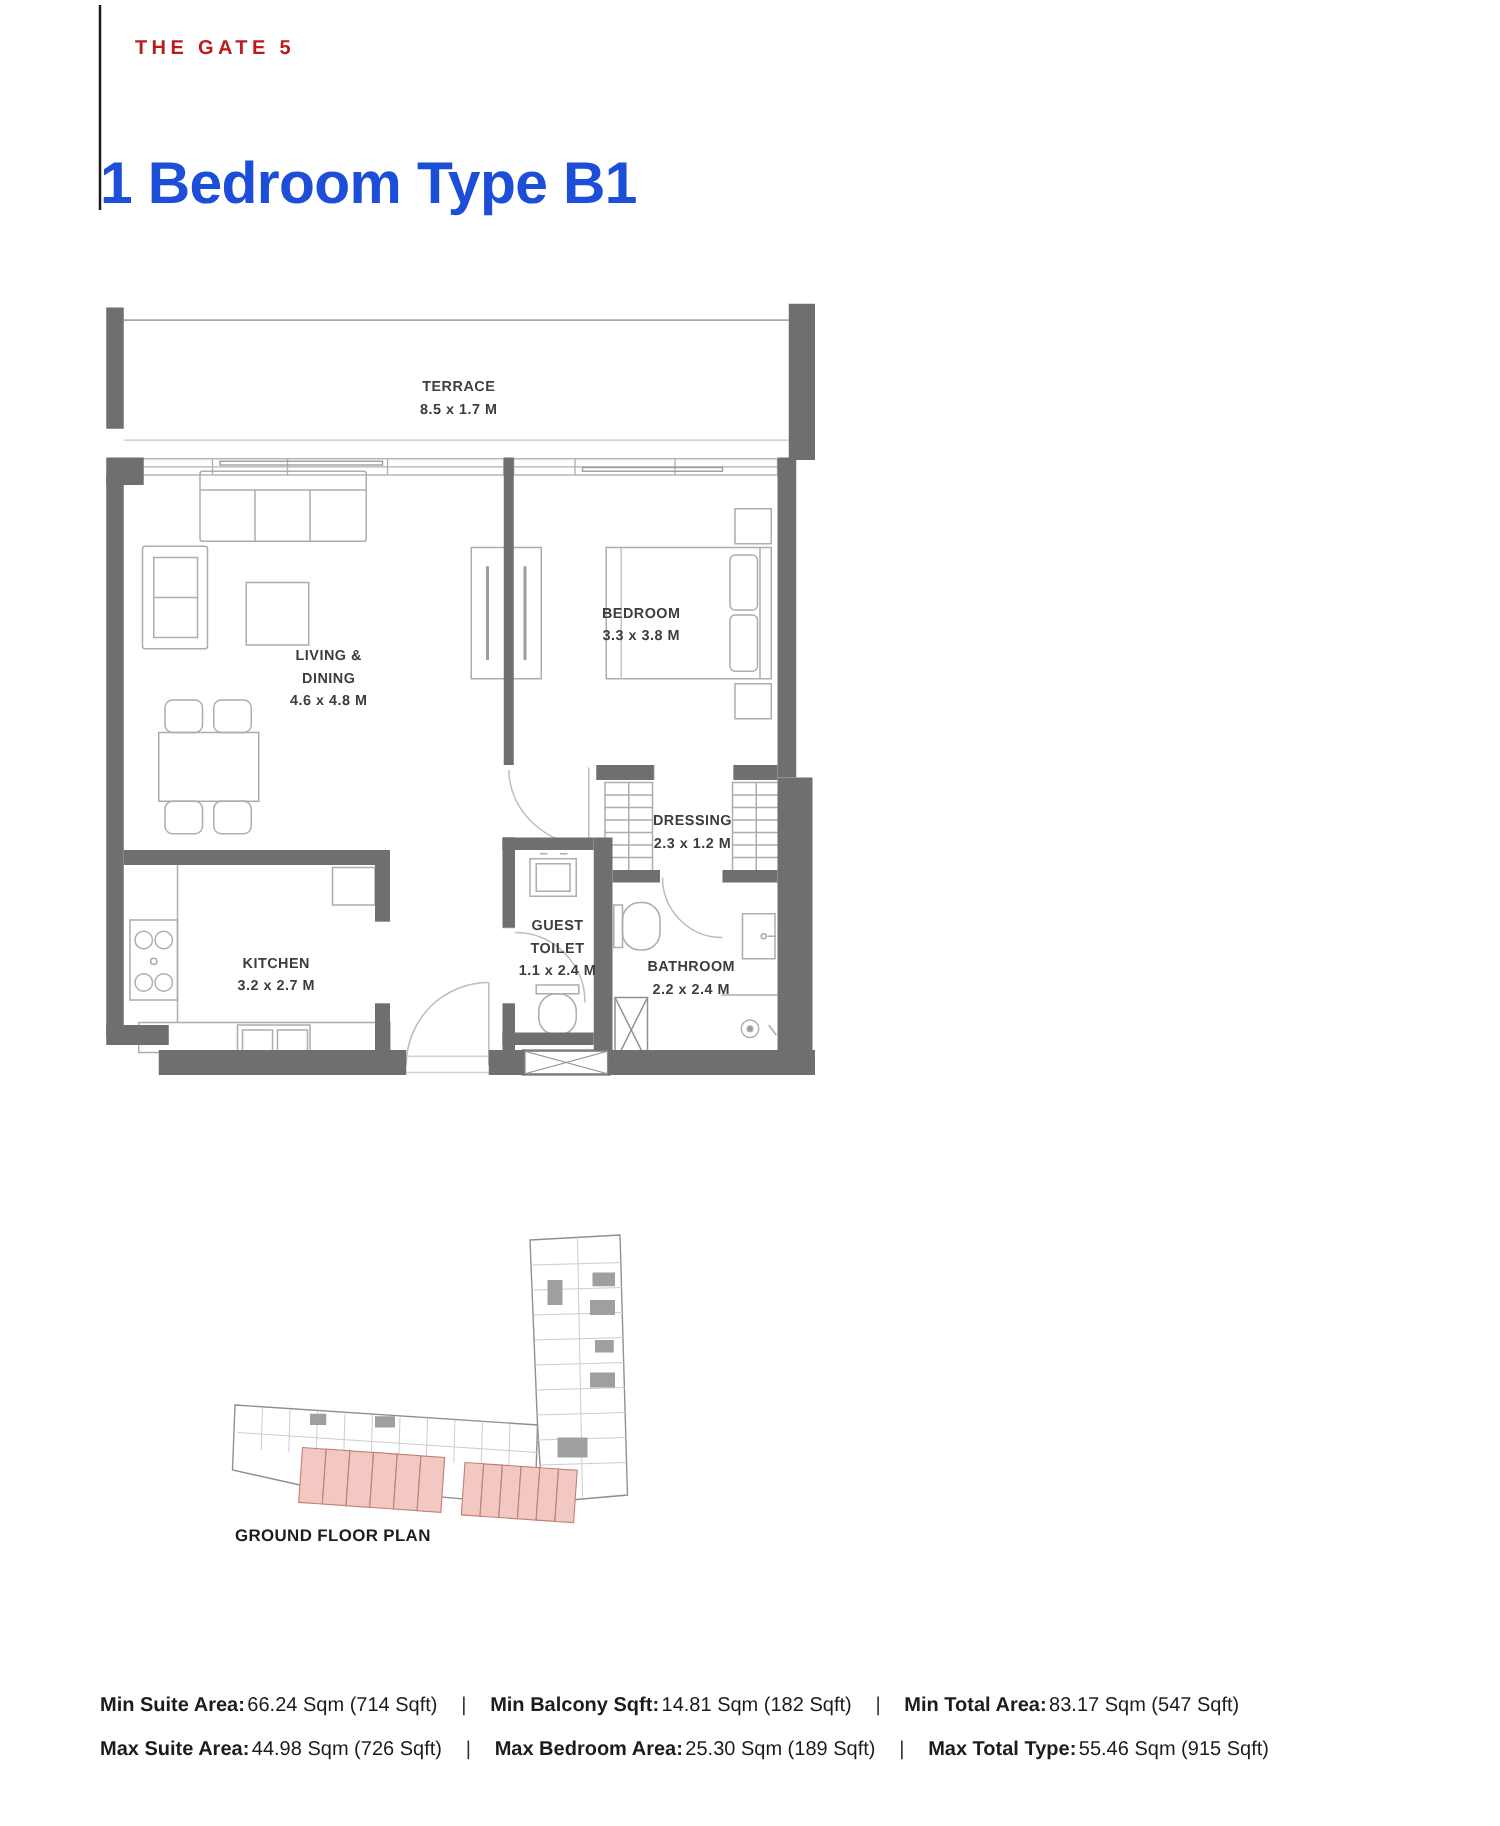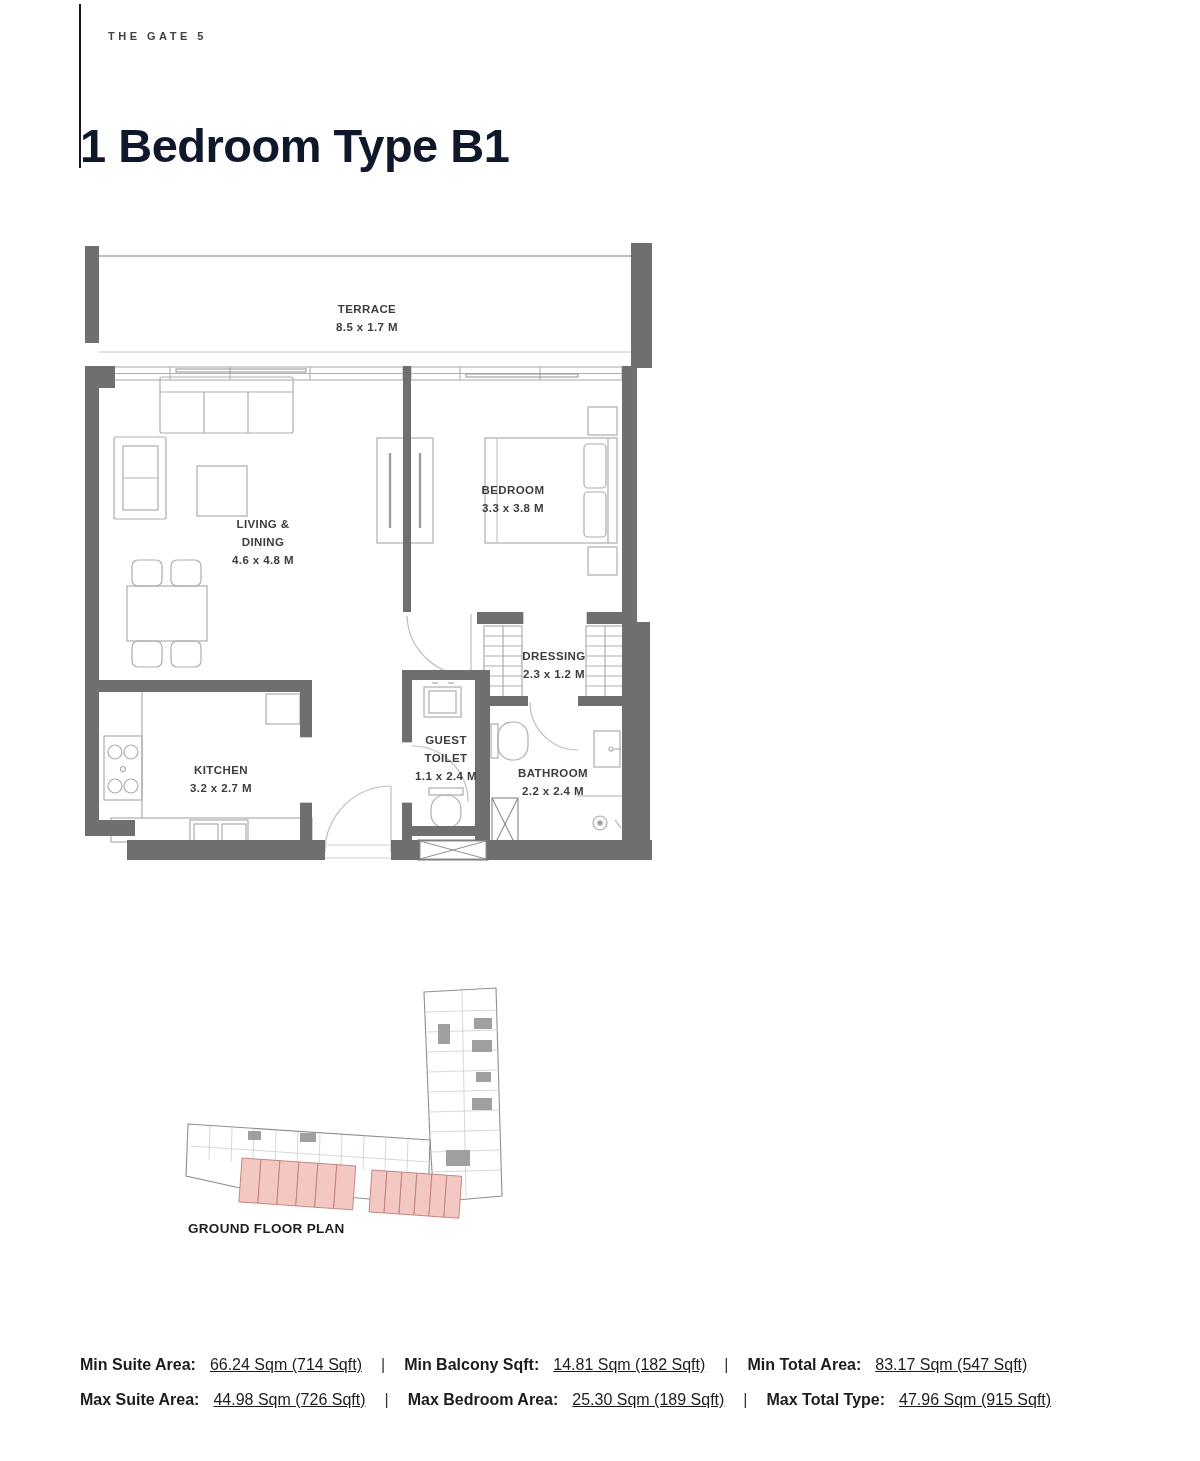--- a/index.html
+++ b/index.html
@@ -1,27 +1,27 @@
 <!DOCTYPE html>
 <html><head>
 <meta charset="utf-8">
 <style>
   html,body{margin:0;padding:0;background:#ffffff;}
   body{width:1200px;height:1461px;position:relative;font-family:"Liberation Sans",sans-serif;overflow:hidden;}
   .abs{position:absolute;}
   
   #brand-rule{left:79px;top:4px;width:2px;height:164px;background:#1a1a1a;}
-  #brand{left:108px;top:30px;font-size:11px;font-weight:700;letter-spacing:3.5px;color:#404040;}
-  #page-title{left:80px;top:118px;font-size:47px;font-weight:700;letter-spacing:-0.5px;color:#0f172a;}
+  #brand{left:108px;top:30px;font-size:16px;font-weight:700;letter-spacing:3.5px;color:#b91c1c;}
+  #page-title{left:80px;top:118px;font-size:47px;font-weight:700;letter-spacing:-0.5px;color:#1d4ed8;}
   
   .stat-row{left:80px;width:1040px;display:flex;align-items:baseline;white-space:pre;font-size:16px;color:#1c1c1c;}
   #stat-row-min{top:1356px;}
   #stat-row-max{top:1391px;}
   .stat-label{font-weight:700;}
-  .stat-value{font-weight:400;margin-left:14px;text-decoration:underline;}
+  .stat-value{font-weight:400;margin-left:2px;}
   .stat-sep{margin:0 19px;font-weight:400;color:#333;}
   
   text.room{font-family:"Liberation Sans",sans-serif;font-size:11.5px;font-weight:600;letter-spacing:0.4px;fill:#3d3d3d;text-anchor:middle;}
   text.map-label{font-family:"Liberation Sans",sans-serif;font-size:13.5px;font-weight:700;letter-spacing:0.3px;fill:#1d1d1d;}
 </style>
 </head>
 <body>
 
 <div class="abs" id="brand-rule"></div>
 <div class="abs" id="brand">THE GATE 5</div>
@@ -307,14 +307,14 @@
   <span class="stat-value">83.17 Sqm (547 Sqft)</span>
 </div>
 <div class="abs stat-row" id="stat-row-max">
   <span class="stat-label">Max Suite Area:</span>
   <span class="stat-value">44.98 Sqm (726 Sqft)</span>
   <span class="stat-sep">|</span>
   <span class="stat-label">Max Bedroom Area:</span>
   <span class="stat-value">25.30 Sqm (189 Sqft)</span>
   <span class="stat-sep">|</span>
   <span class="stat-label">Max Total Type:</span>
-  <span class="stat-value">47.96 Sqm (915 Sqft)</span>
+  <span class="stat-value">55.46 Sqm (915 Sqft)</span>
 </div>
 
 </body></html>

